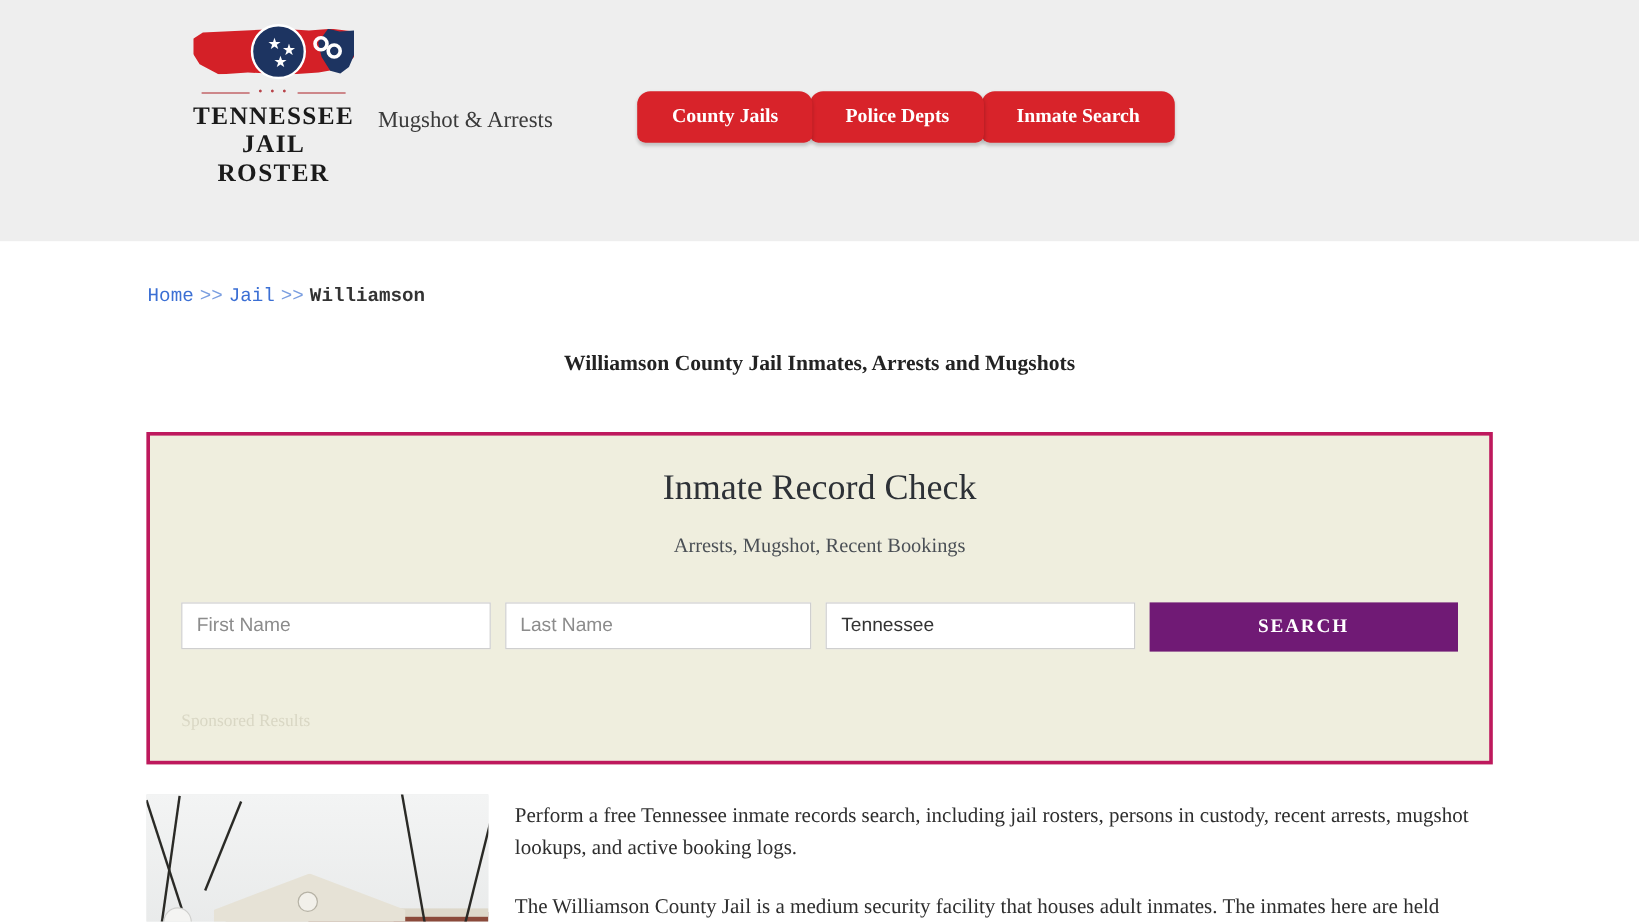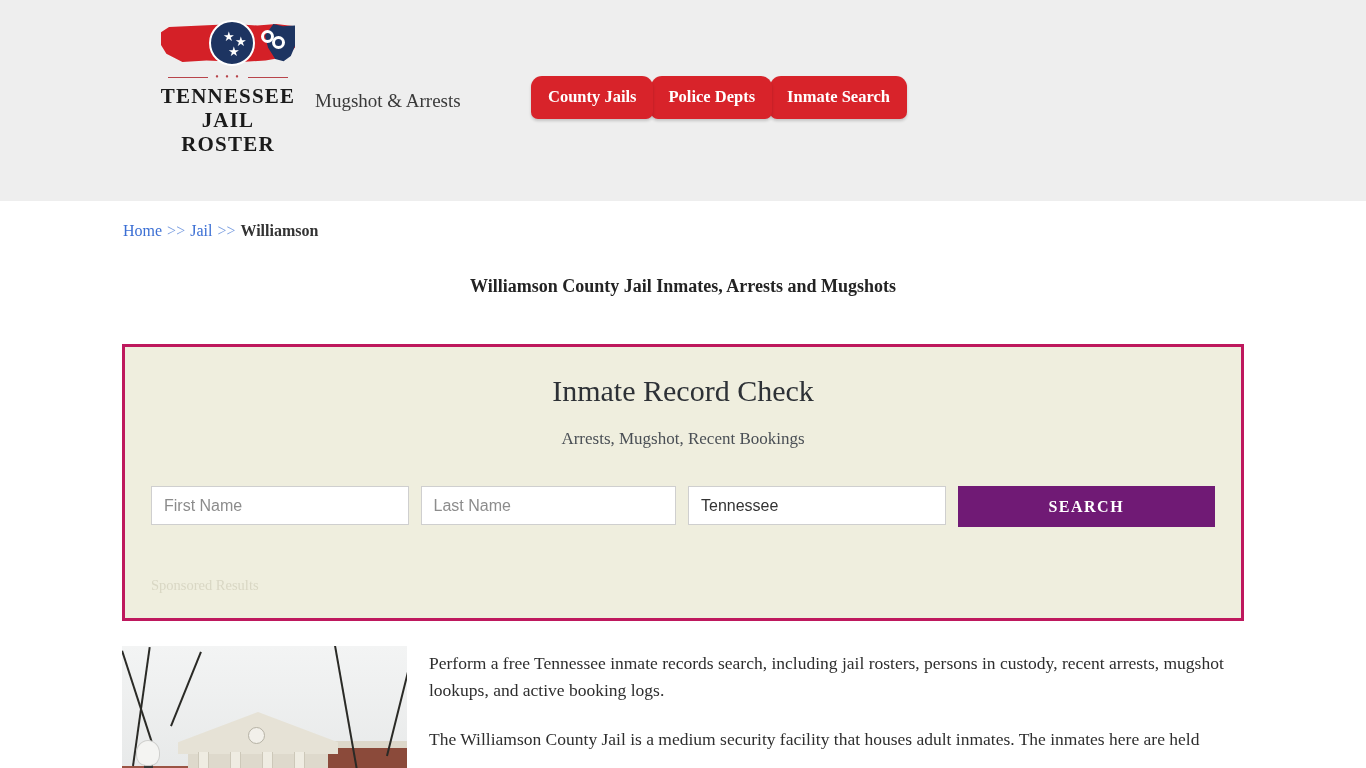--- a/index.html
+++ b/index.html
@@ -137,21 +137,21 @@
     display: flex;
     align-items: flex-start;
   }
   .nav-tab {
     position: relative;
     background: #d8232a;
     color: #ffffff;
     font-family: "Liberation Serif", serif;
     font-weight: bold;
     font-size: 16.5px;
-    padding: 11px 17px 12px;
+    padding: 11px 29px 12px;
     border-radius: 11px 11px 7px 7px;
     box-shadow: 0 2px 3px rgba(0,0,0,0.18);
     cursor: pointer;
     white-space: nowrap;
     margin-right: 2px;
     text-align: right;
   }
   .nav-tab:nth-child(1) { z-index: 3; }
   .nav-tab:nth-child(2) { z-index: 2; margin-left: -4px; }
   .nav-tab:nth-child(3) { z-index: 1; margin-left: -4px; }
@@ -184,23 +184,24 @@
     cursor: pointer;
     display: flex;
     align-items: center;
     justify-content: center;
   }
 
   
   .crumbs {
     width: 1120px;
     margin: 0 auto;
-    padding-top: 21px;
+    padding-top: 37px;
     font-size: 16px;
     color: #444;
+    font-family: Liberation Mono, monospace;
   }
   .crumbs a { color: #3b6fd4; text-decoration: none; }
   .crumbs .sep { color: #7a9ee0; margin: 0 5px; }
   .crumbs .cur { color: #333; font-weight: bold; }
 
   
   .page-title {
     width: 1120px;
     margin: 36px auto 0;
     text-align: center;

